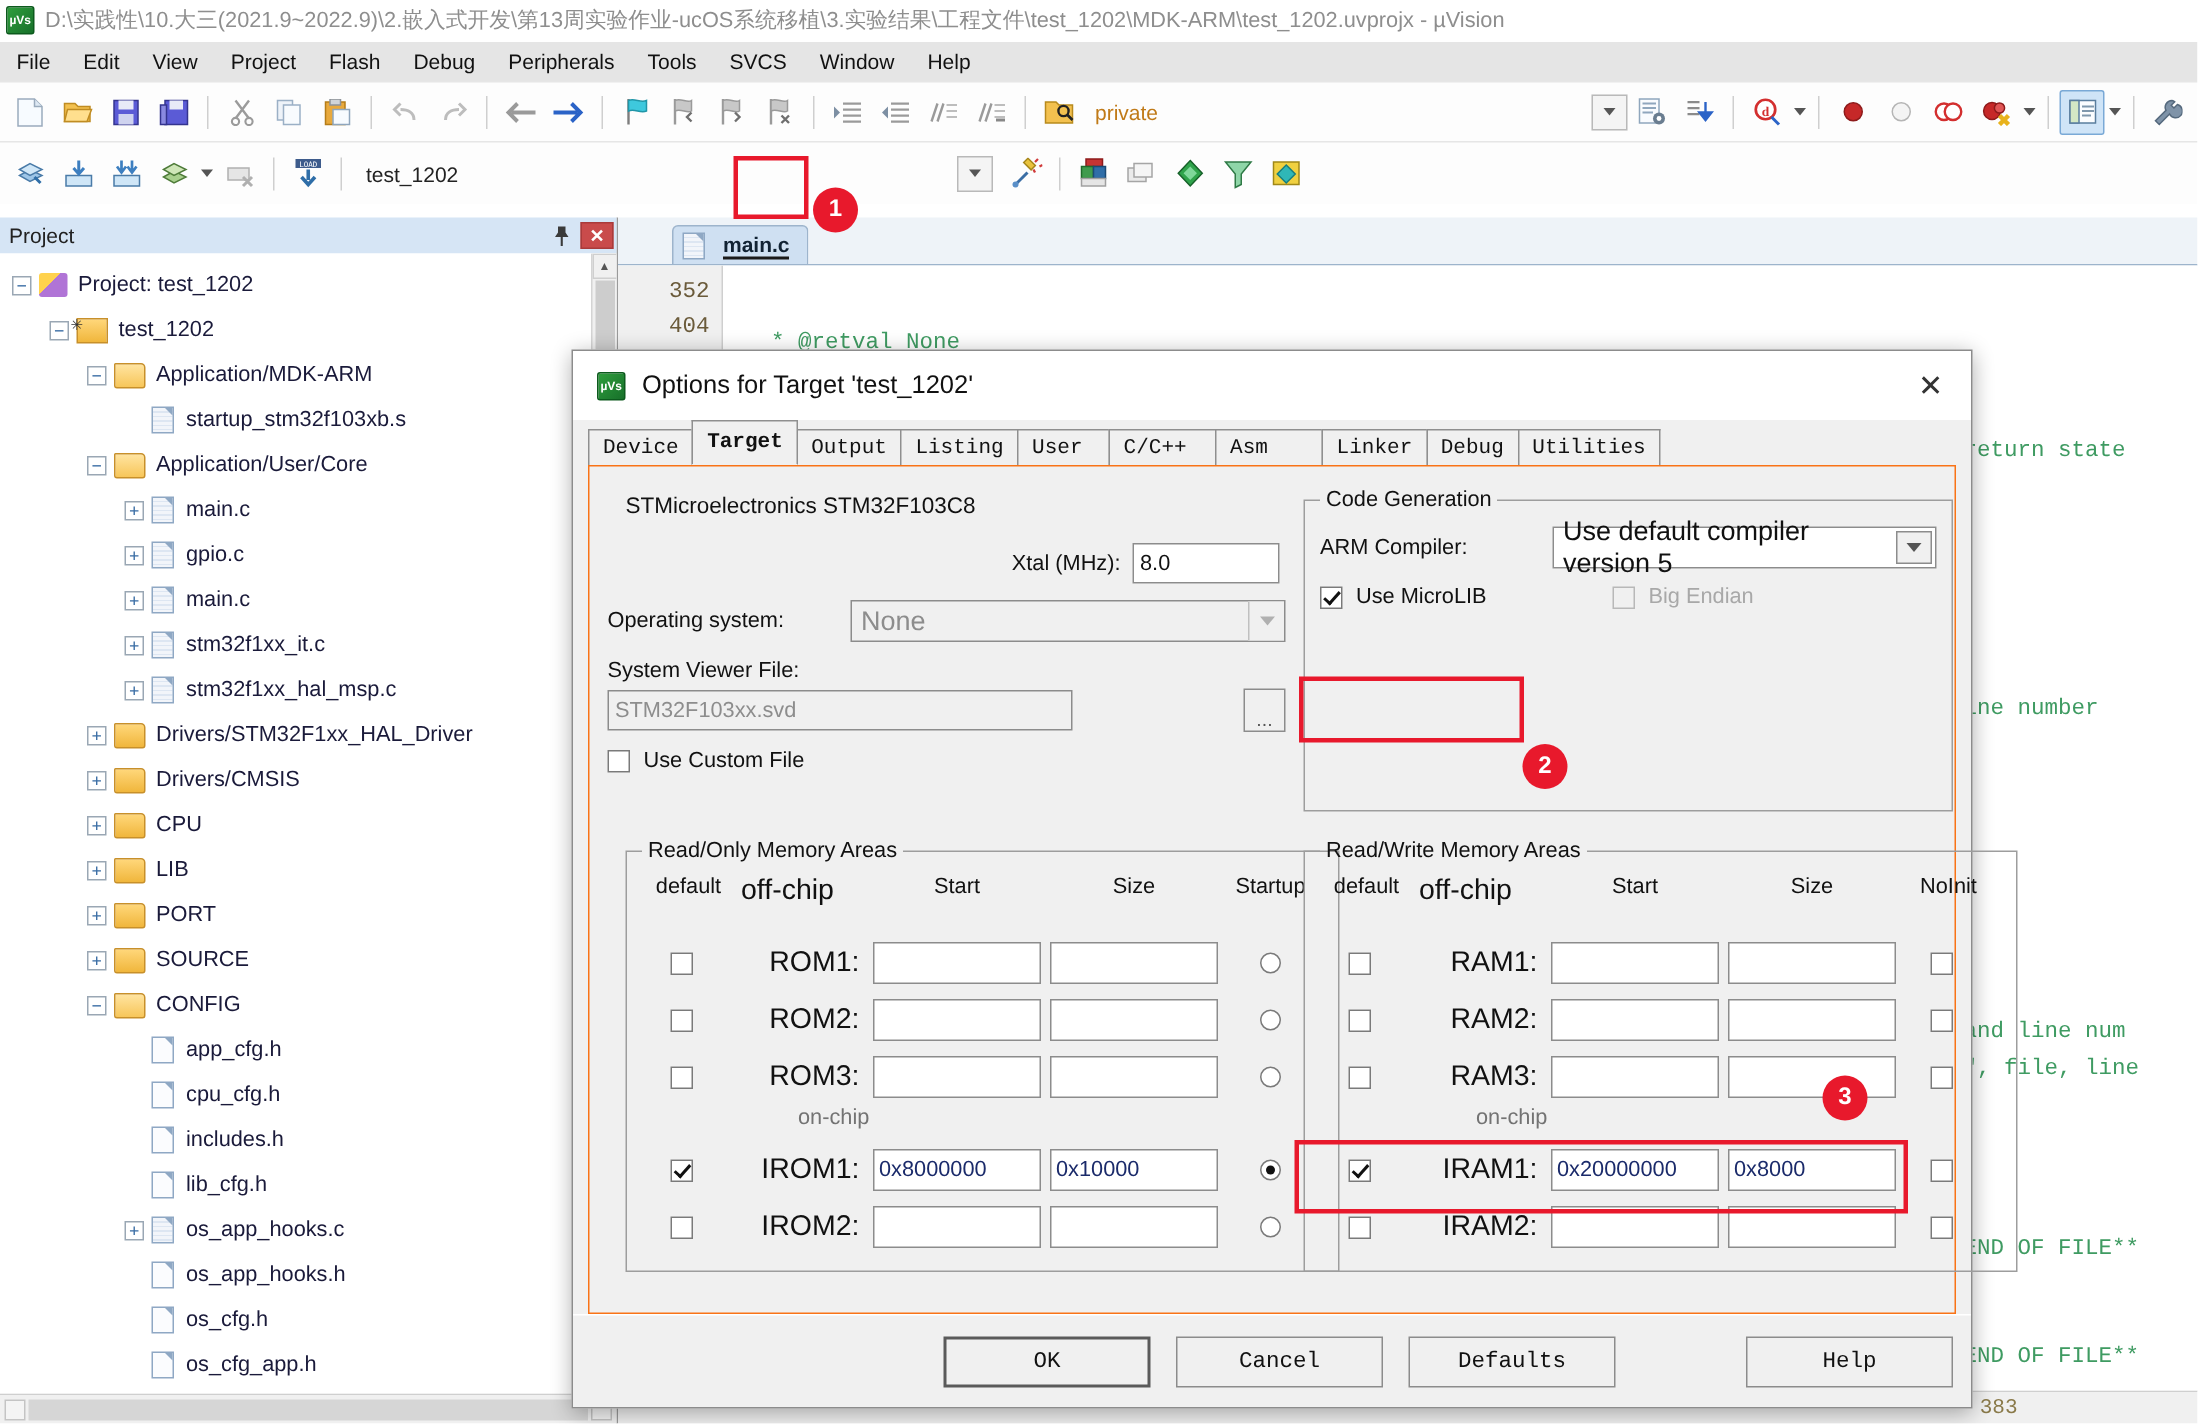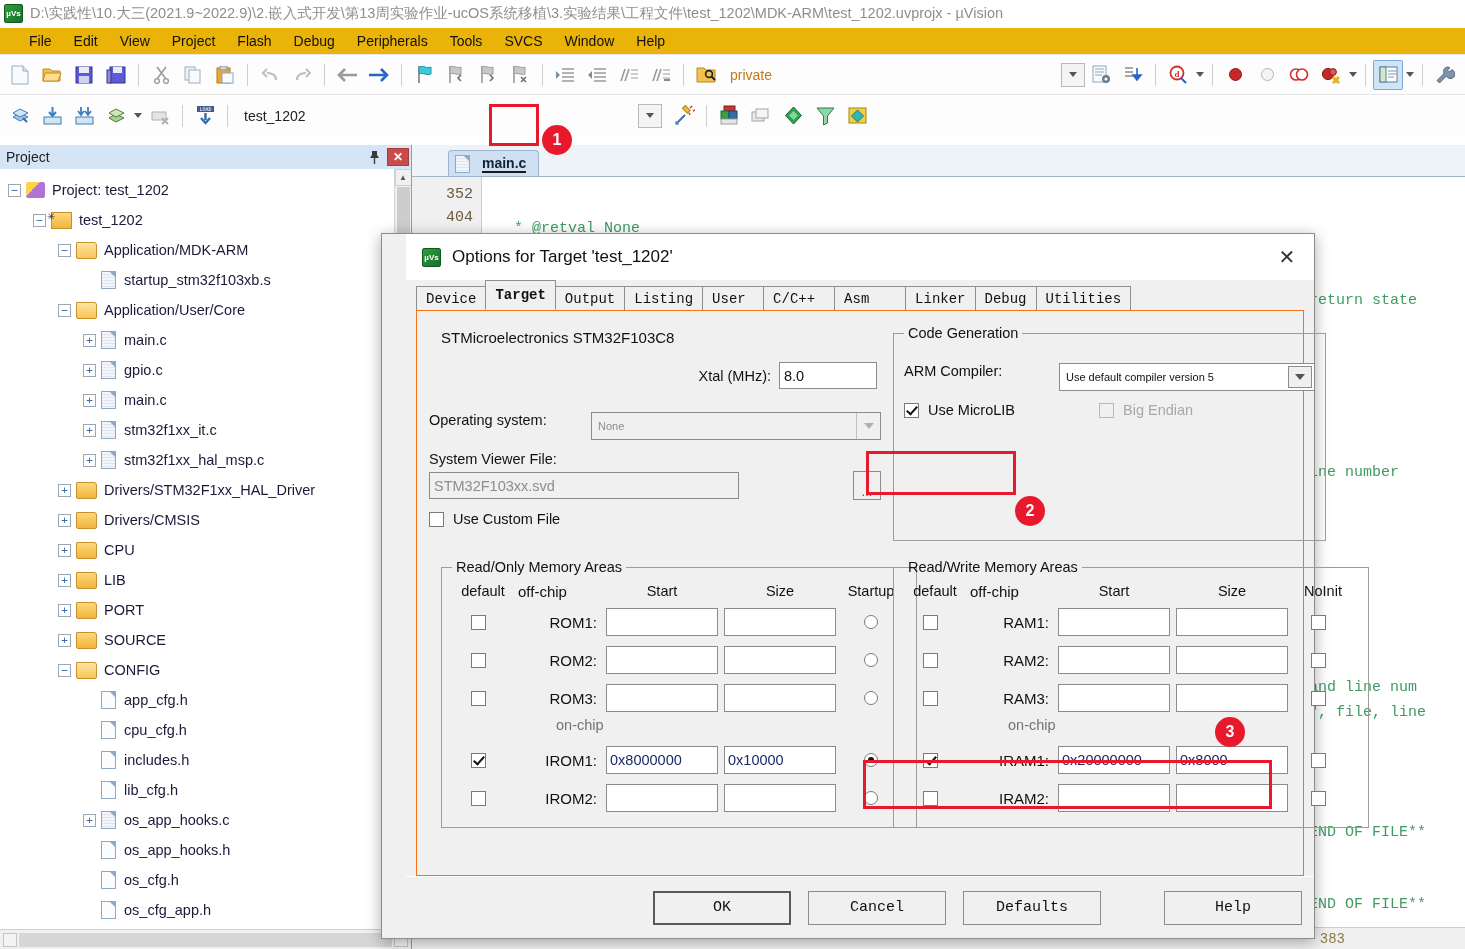--- a/index.html
+++ b/index.html
@@ -25,22 +25,22 @@
     width:19px;height:19px;background:linear-gradient(135deg,#2f9e3d,#17702a);
     border:1px solid #0c5a1d;border-radius:2px;position:relative;flex:none;
   }
   .uv-logo::after{
     content:"µVs";position:absolute;inset:0;color:#fff;font-size:8px;
     display:flex;align-items:center;justify-content:center;font-weight:bold;
   }
 
   
   #menubar{
-    height:26px;display:flex;align-items:center;background:#eab308;
-    padding-left:18px;
+    height:26px;display:flex;align-items:center;background:#e5e5e5;
+    padding-left:0;
   }
   #menubar .mi{
     padding:3px 11px;font-size:14px;color:#111;cursor:default;white-space:nowrap;
   }
 
   
   .toolbar{
     height:40px;display:flex;align-items:center;background:#fdfdfd;
     border-top:1px solid #e6e6e6;padding:0 4px;position:relative;
   }
@@ -145,21 +145,21 @@
   #gutter div{height:23px;line-height:23px;}
   #codetext{flex:1;padding:6px 0 0 14px;white-space:pre;color:#111;overflow:hidden;}
   #codetext div{height:23px;line-height:23px;}
   .cmt{color:#3f9b62;}
   #bottombar{height:22px;background:#f0f0f0;border-top:1px solid #cfcfcf;display:flex;align-items:center;}
 
   
   #dlg{
     position:absolute;left:381px;top:233px;width:934px;height:706px;
     background:#f0f0f0;border:1px solid #8c8c8c;box-shadow:0 3px 14px rgba(0,0,0,.33);
-    display:flex;flex-direction:column;padding-left:24px;
+    display:flex;flex-direction:column;
   }
   #dlg-title{
     height:46px;background:#fff;display:flex;align-items:center;padding:0 6px 0 16px;flex:none;
   }
   #dlg-title .dt-text{font-size:17px;color:#111;margin-left:11px;flex:1;}
   #dlg-close{
     width:42px;height:34px;display:flex;align-items:center;justify-content:center;
     font-size:20px;color:#333;
   }
   #tabs{display:flex;align-items:flex-end;height:30px;padding-left:10px;background:#f0f0f0;flex:none;
@@ -193,21 +193,21 @@
   .devname{font-size:15px;color:#111;margin:4px 0 16px 12px;}
   .fld-row{display:flex;align-items:center;margin-bottom:11px;justify-content:space-between;}
   .fld-lab{font-size:14.5px;color:#111;}
   .txtbox{
     height:27px;border:1px solid #8c8c8c;background:#fff;font-size:14.5px;color:#111;
     display:flex;align-items:center;padding:0 4px;
   }
   .txtbox.ro{background:#f0f0f0;color:#8d8d8d;}
   .combo{
     height:28px;border:1px solid #8c8c8c;background:#f0f0f0;display:flex;align-items:center;
-    font-size:11px;color:#8d8d8d;padding-left:6px;margin-top:12px;
+    font-size:18px;color:#8d8d8d;padding-left:6px;
   }
   .combo .cv{flex:1;}
   .combo-btn{
     width:24px;height:100%;background:#f0f0f0;border-left:1px solid #c0c0c0;
     display:flex;align-items:center;justify-content:center;
   }
   .combo.enabled{background:#fff;color:#111;}
   .combo.enabled .combo-btn{background:#f0f0f0;border:1px solid #8c8c8c;height:22px;margin-right:2px;}
   .arrow-dn{width:0;height:0;border-left:5px solid transparent;border-right:5px solid transparent;
     border-top:6px solid #555;}
@@ -229,24 +229,24 @@
     width:14px;height:14px;border:1px solid #7a7a7a;border-radius:50%;background:#fff;
     display:flex;align-items:center;justify-content:center;flex:none;
   }
   .radio.on::after{content:"";width:6px;height:6px;border-radius:50%;background:#111;}
 
   fieldset.grp{
     border:1px solid #9d9d9d;margin:0;padding:8px 10px 10px 10px;position:relative;
   }
   fieldset.grp > legend{font-size:14.5px;color:#111;padding:0 4px;}
 
-  .mem-head{display:flex;font-size:14.5px;color:#111;margin-bottom:3px;}
+  .mem-head{display:flex;font-size:14.5px;color:#111;margin-bottom:18px;}
   .mem-row{display:flex;align-items:center;height:38px;}
   .c-def{width:62px;display:flex;justify-content:center;flex:none;}
-  .c-name{width:92px;text-align:right;padding-right:9px;font-size:15px;color:#111;flex:none;}
+  .c-name{width:92px;text-align:right;padding-right:9px;font-size:19px;color:#111;flex:none;}
   .c-start{width:112px;flex:none;}
   .c-size{width:112px;flex:none;margin-left:6px;}
   .c-last{width:70px;display:flex;justify-content:center;flex:none;}
   .memfield{
     height:28px;border:1px solid #8c8c8c;background:#fff;width:100%;
     font-family:"Liberation Sans",sans-serif;font-size:14.5px;color:#1a2a6a;
     display:flex;align-items:center;padding:0 3px;
   }
   .onchip{font-size:14.5px;color:#737373;padding-left:104px;height:24px;}
 

